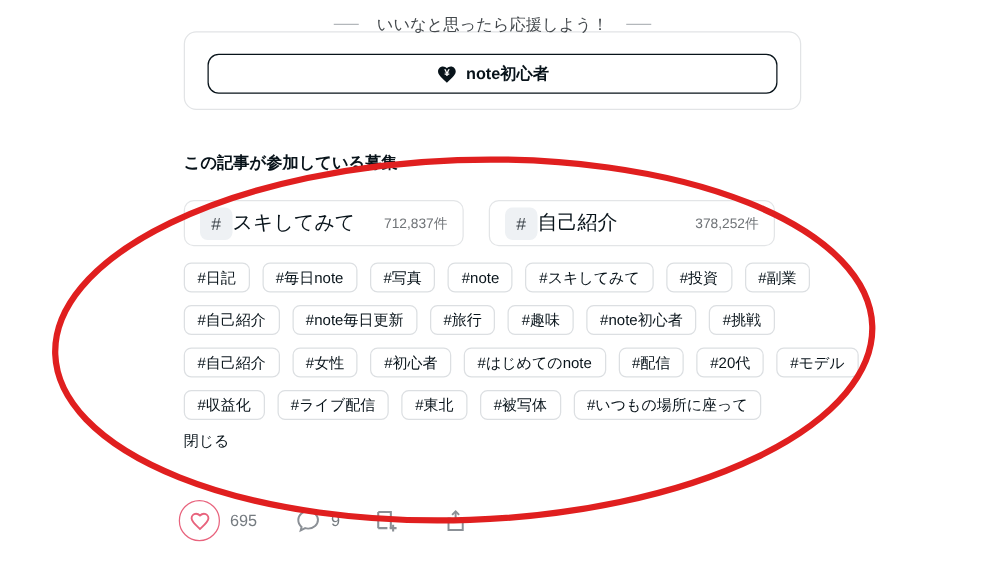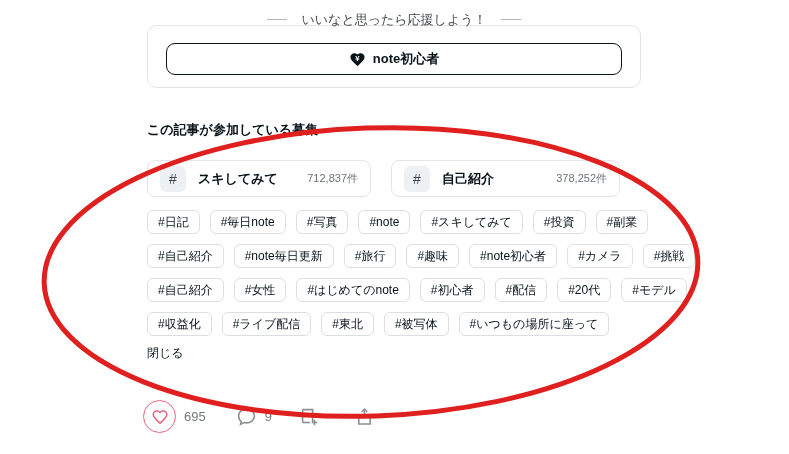--- a/index.html
+++ b/index.html
@@ -19,21 +19,21 @@
                 gap:7px; font-size:13px; font-weight:bold; color:#08131a; cursor:pointer; }
 
   
   .recruit-heading { margin-top:35px; font-size:13px; line-height:14px; font-weight:bold; color:#08131a; }
   .cards { margin-top:23px; display:flex; gap:20px; }
   .card { height:37px; border:1px solid #e3e5e7; border-radius:8px; background:#fff;
           display:flex; align-items:center; padding:0 12px; cursor:pointer; }
   .card1 { width:224px; } .card2 { width:229px; }
   .hash-chip { width:26px; height:26px; border-radius:6px; background:#eef1f4; color:#3f464d;
                display:flex; align-items:center; justify-content:center; font-size:14px; flex:0 0 auto; }
-  .card-title { margin-left:12px; font-size:13px; font-weight:bold; white-space:nowrap; }
+  .card-title { font-size:16px; font-weight:normal; white-space:nowrap; }
   .card-count { margin-left:auto; font-size:11px; color:#6f7377; white-space:nowrap; }
 
   .tags { margin-top:13px; display:flex; flex-direction:column; gap:10px; }
   .tag-row { display:flex; gap:10px; }
   .tag-pill { display:inline-flex; align-items:center; height:24px; padding:0 10px;
               border:1px solid #dcdfe2; border-radius:6px; background:#fff; font-size:12px;
               color:#08131a; white-space:nowrap; cursor:pointer; text-decoration:none; }
 
   .close-link { display:inline-block; margin-top:9px; font-size:12px; color:#08131a;
                 cursor:pointer; }
@@ -99,28 +99,27 @@
           <a class="tag-pill">#スキしてみて</a>
           <a class="tag-pill">#投資</a>
           <a class="tag-pill">#副業</a>
         </div>
         <div class="tag-row">
           <a class="tag-pill">#自己紹介</a>
           <a class="tag-pill">#note毎日更新</a>
           <a class="tag-pill">#旅行</a>
           <a class="tag-pill">#趣味</a>
           <a class="tag-pill">#note初心者</a>
-          <a class="tag-pill">#カメラ</a>
           <a class="tag-pill">#挑戦</a>
         </div>
         <div class="tag-row">
           <a class="tag-pill">#自己紹介</a>
           <a class="tag-pill">#女性</a>
+          <a class="tag-pill">#初心者</a>
           <a class="tag-pill">#はじめてのnote</a>
-          <a class="tag-pill">#初心者</a>
           <a class="tag-pill">#配信</a>
           <a class="tag-pill">#20代</a>
           <a class="tag-pill">#モデル</a>
         </div>
         <div class="tag-row">
           <a class="tag-pill">#収益化</a>
           <a class="tag-pill">#ライブ配信</a>
           <a class="tag-pill">#東北</a>
           <a class="tag-pill">#被写体</a>
           <a class="tag-pill">#いつもの場所に座って</a>

